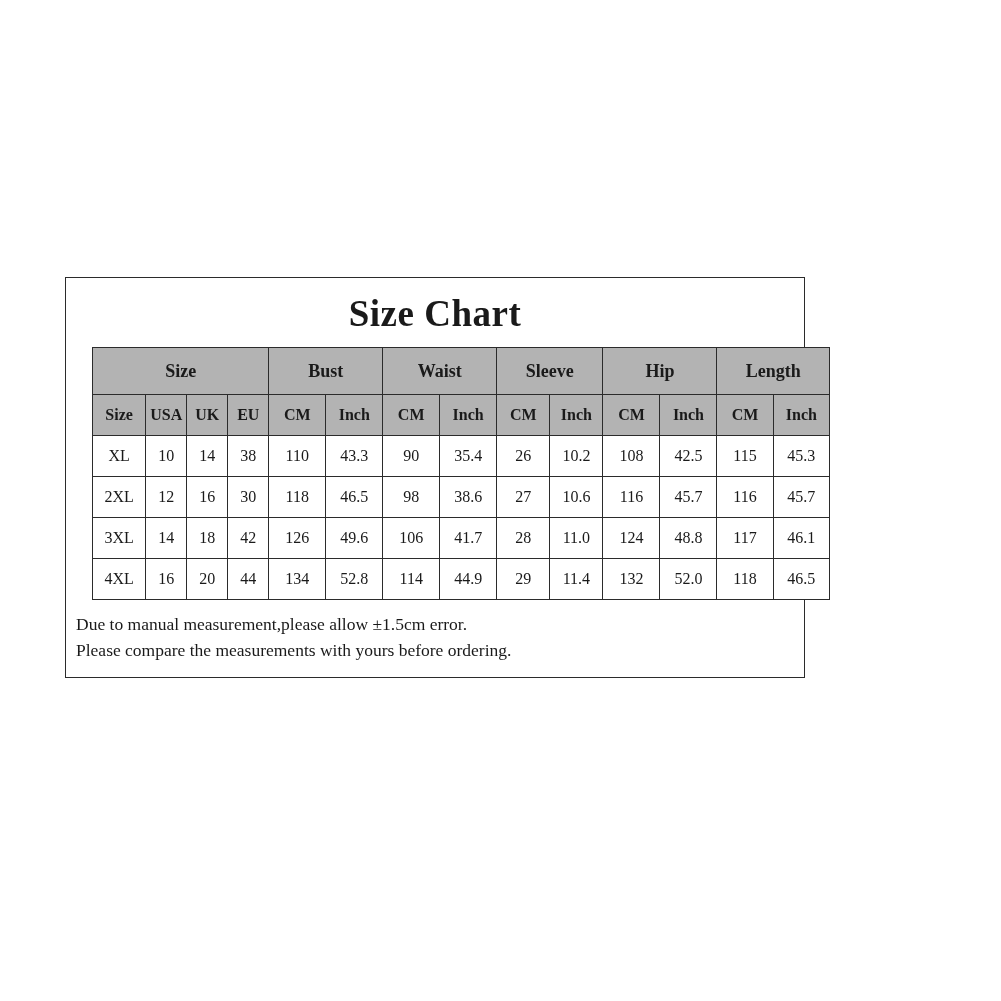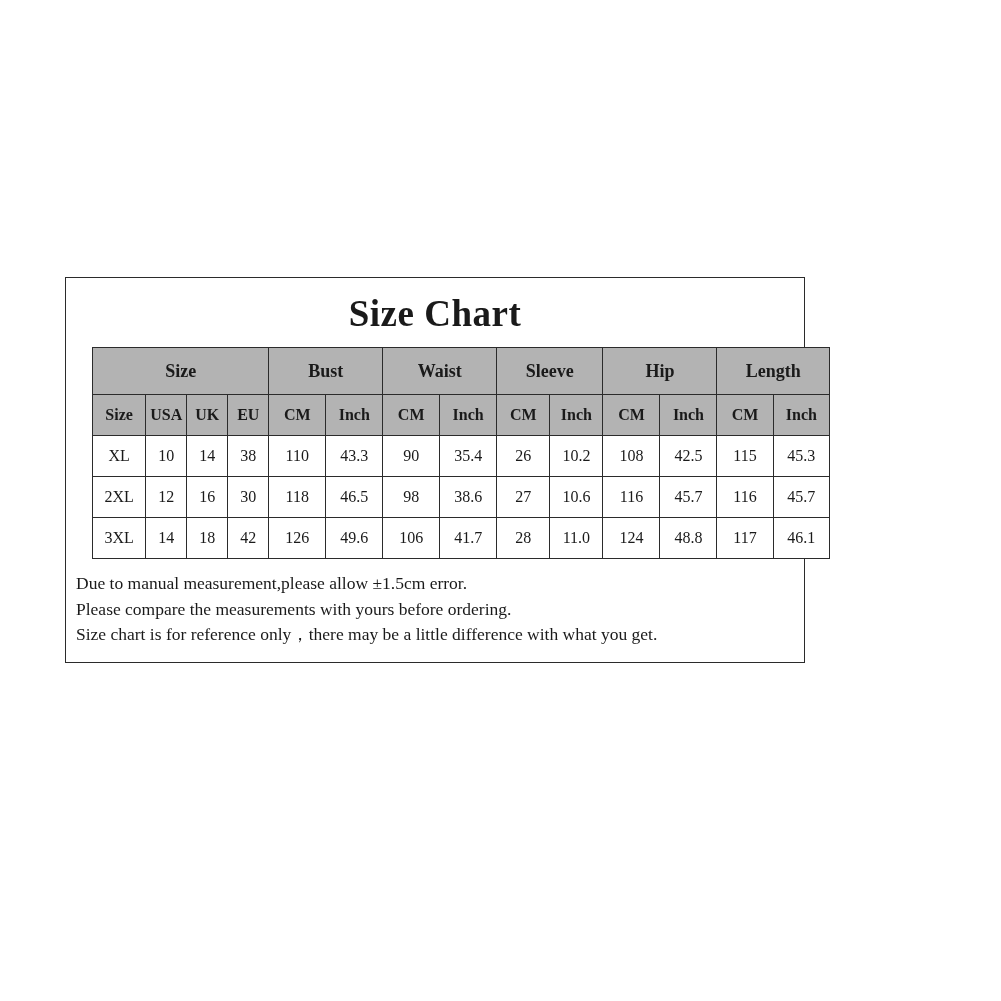--- a/index.html
+++ b/index.html
@@ -170,22 +170,37 @@
         <td>49.6</td>
         <td>106</td>
         <td>41.7</td>
         <td>28</td>
         <td>11.0</td>
         <td>124</td>
         <td>48.8</td>
         <td>117</td>
         <td>46.1</td>
       </tr>
+      <tr class="data-row">
+        <td class="size-cell">4XL</td>
+        <td class="num-bold">16</td>
+        <td class="num-bold">20</td>
+        <td class="num-bold">44</td>
+        <td>134</td>
+        <td>52.8</td>
+        <td>114</td>
+        <td>44.9</td>
+        <td>29</td>
+        <td>11.4</td>
+        <td>132</td>
+        <td>52.0</td>
+        <td>118</td>
+        <td>46.5</td>
+      </tr>
     </tbody>
   </table>
 
   <div id="notes">
     <div>Due to manual measurement,please allow ±1.5cm error.</div>
     <div>Please compare the measurements with yours before ordering.</div>
-    <div>Size chart is for reference only，there may be a little difference with what you get.</div>
   </div>
 
 </div>
 
 </body></html>

